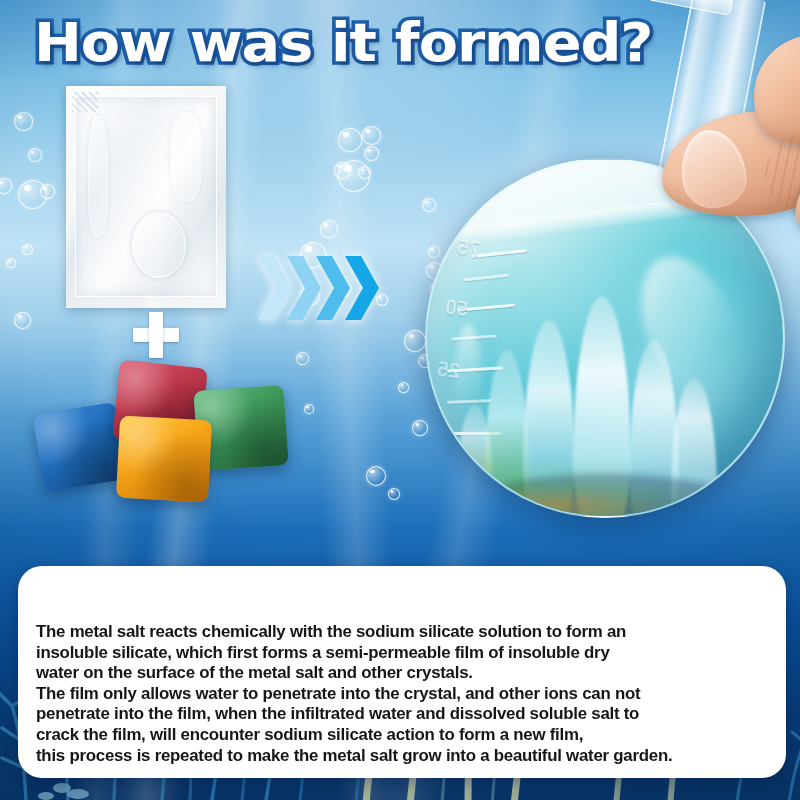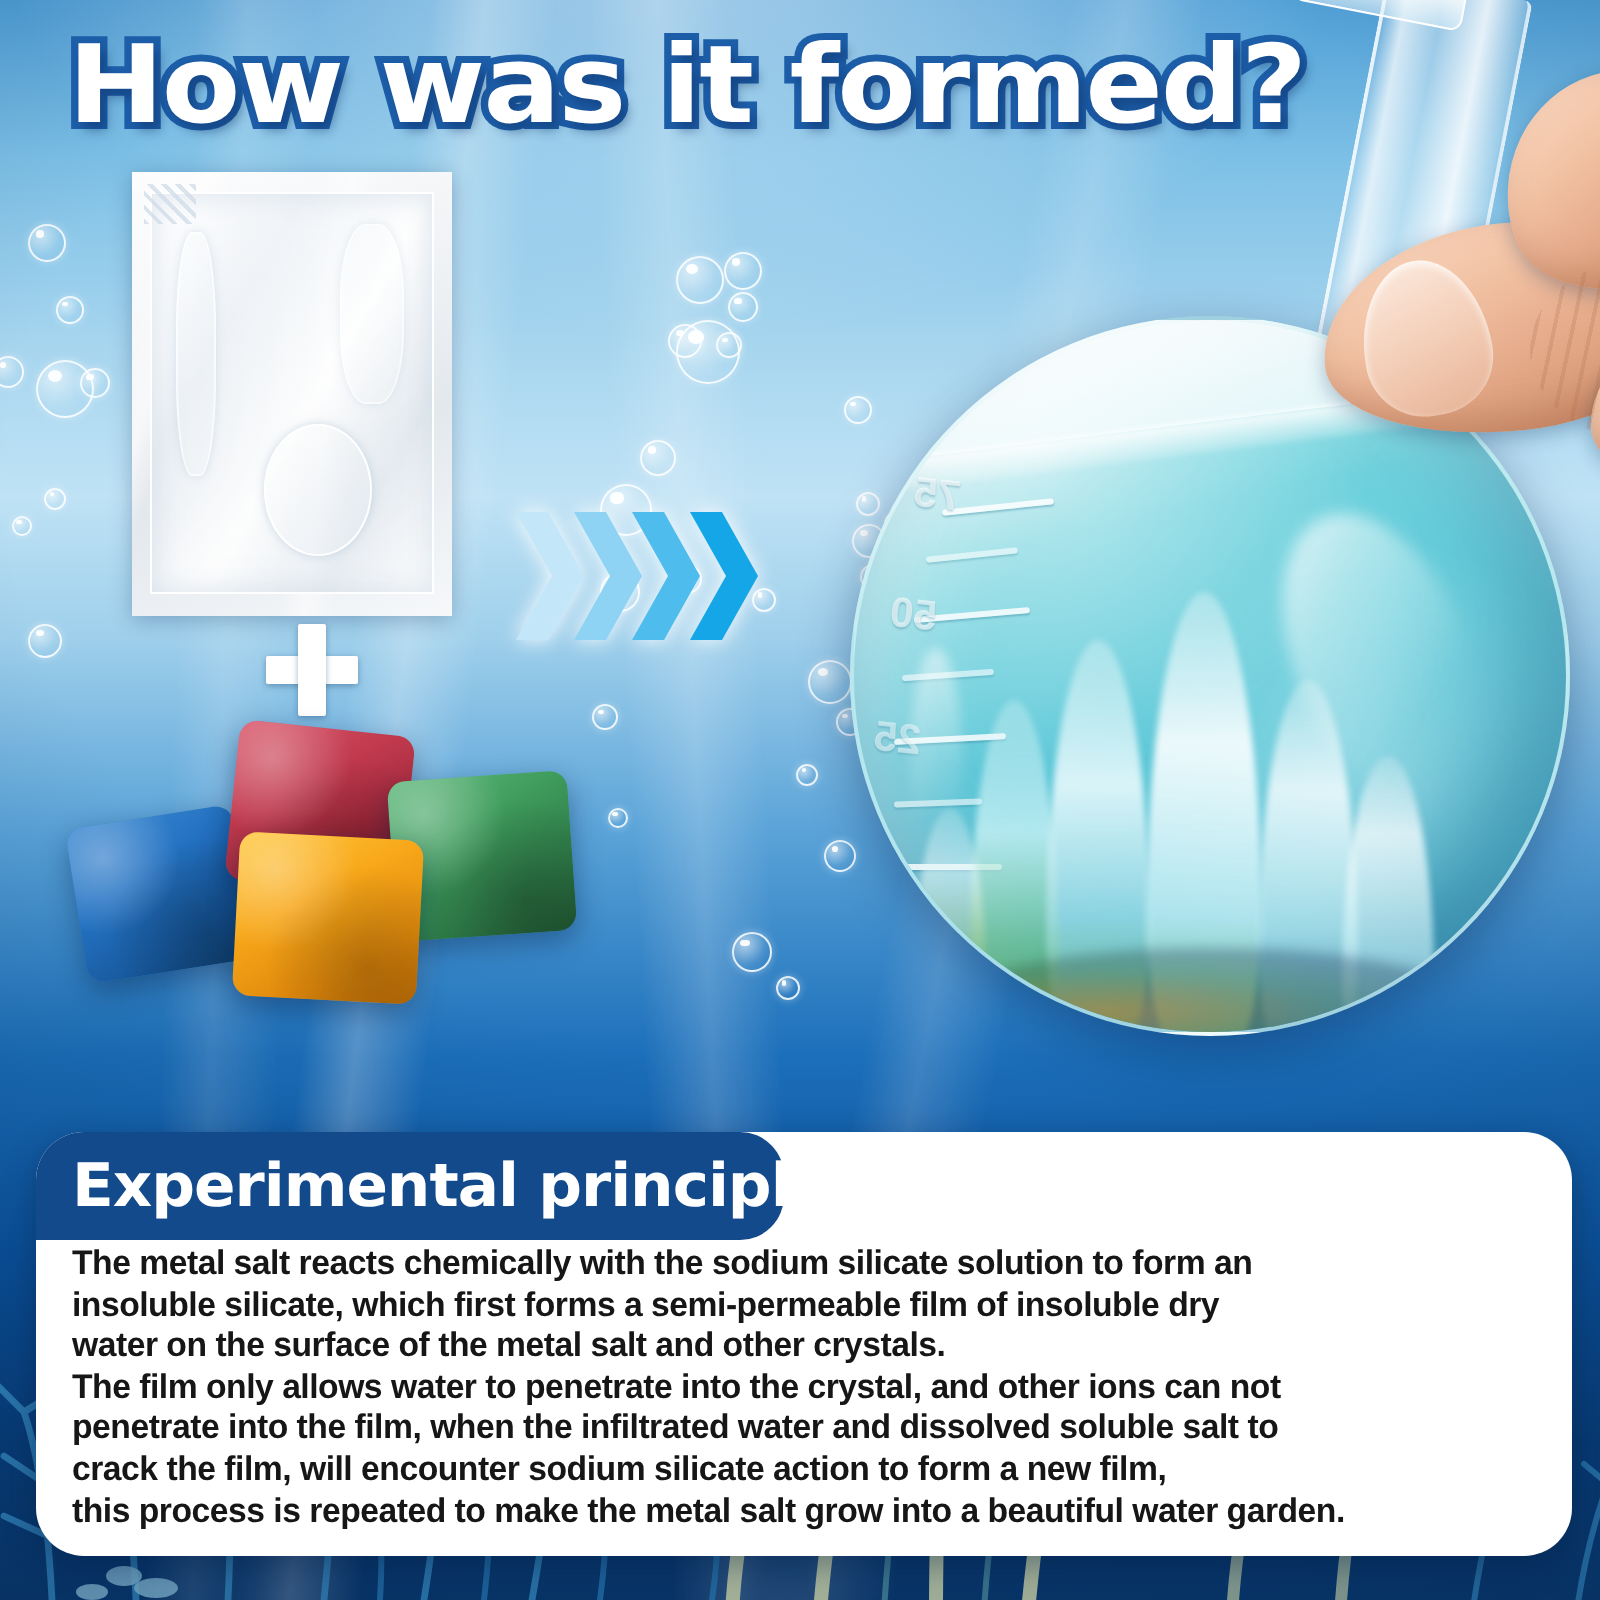--- a/index.html
+++ b/index.html
@@ -457,23 +457,20 @@
       <div class="finger" style="left:16px;top:132px;width:178px;height:104px;transform:rotate(-6deg);"></div>
       <div class="nail" style="left:36px;top:150px;width:64px;height:78px;transform:rotate(-10deg);"></div>
       <div class="finger" style="left:106px;top:56px;width:118px;height:108px;transform:rotate(-18deg);"></div>
       <div class="finger" style="left:150px;top:182px;width:120px;height:82px;transform:rotate(-3deg);opacity:.95;"></div>
       <div style="position:absolute;left:120px;top:150px;width:110px;height:90px;border-radius:50%;
                   background:repeating-linear-gradient(102deg, rgba(170,105,70,.22) 0 2px, rgba(170,105,70,0) 2px 9px);"></div>
     </div>
   </div>
 
   <div class="panel">
-    <div class="panel-tab">
-      <span class="panel-tab-label">Experimental principle :</span>
-    </div>
     <div class="panel-body">
       <p>The metal salt reacts chemically with the sodium silicate solution to form an</p>
       <p>insoluble silicate, which first forms a semi-permeable film of insoluble dry</p>
       <p>water on the surface of the metal salt and other crystals.</p>
       <p>The film only allows water to penetrate into the crystal, and other ions can not</p>
       <p>penetrate into the film, when the infiltrated water and dissolved soluble salt to</p>
       <p>crack the film, will encounter sodium silicate action to form a new film,</p>
       <p>this process is repeated to make the metal salt grow into a beautiful water garden.</p>
     </div>
   </div>

